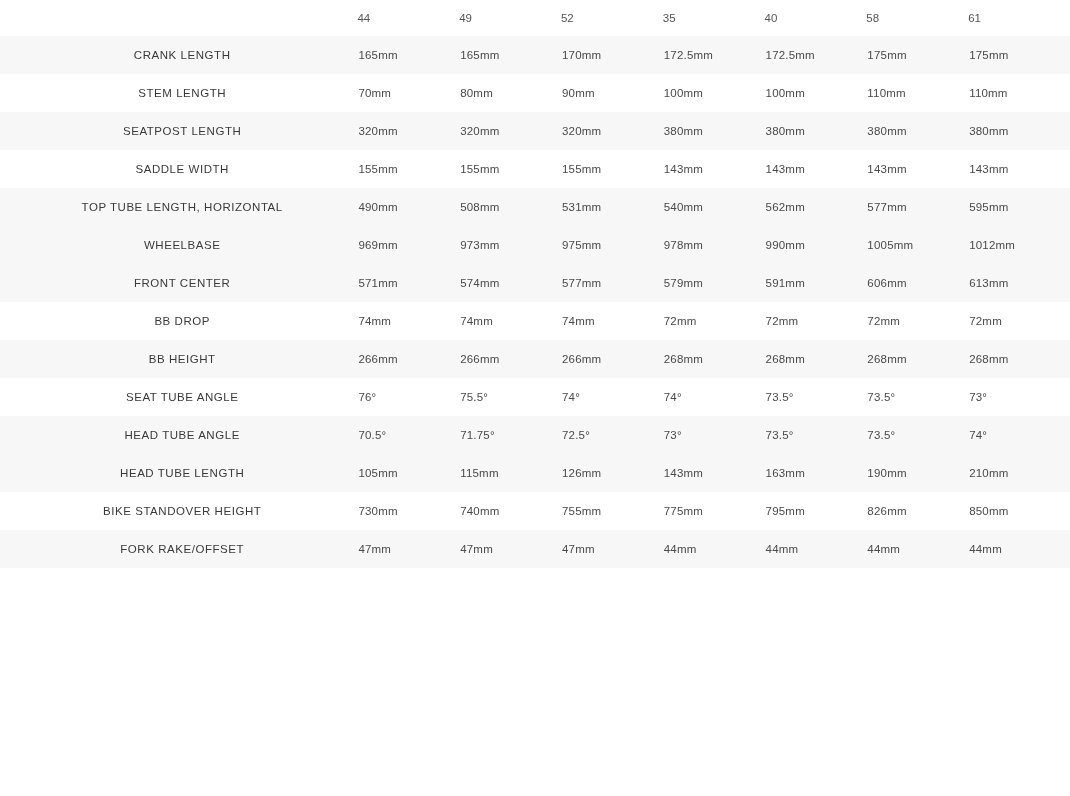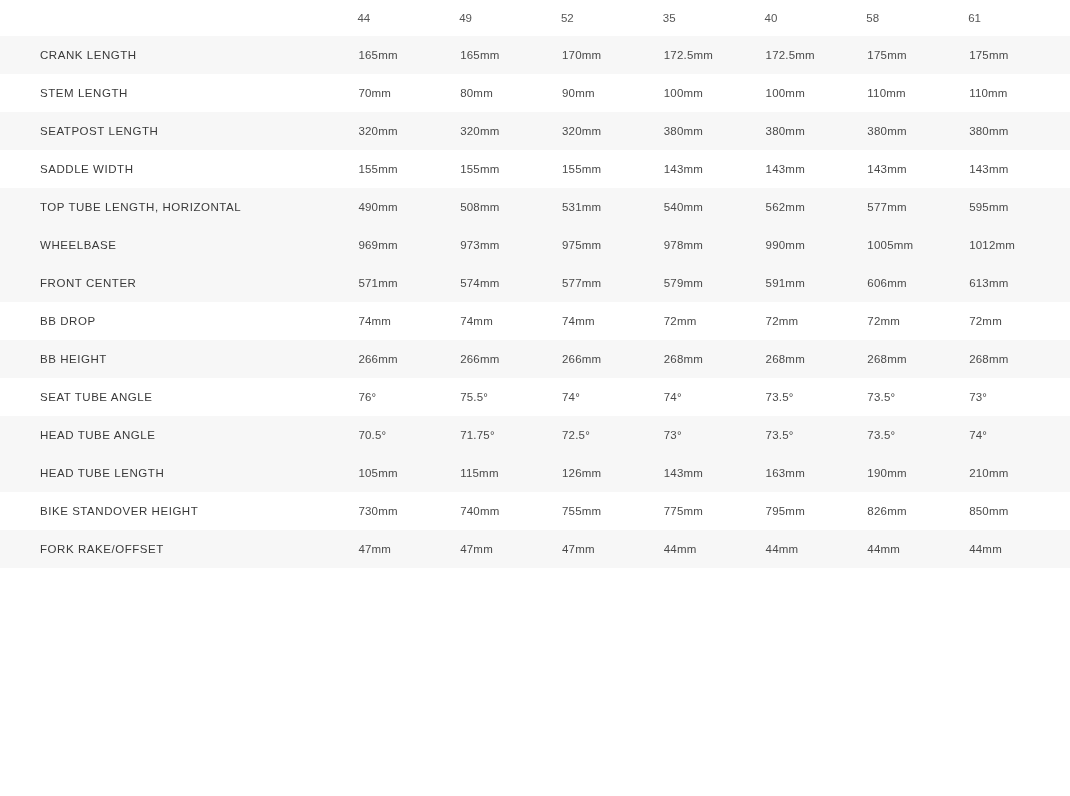--- a/index.html
+++ b/index.html
@@ -42,25 +42,26 @@
     background: #ffffff;
   }
   .geo-table tbody td {
     height: 36px;
     font-size: 11.5px;
     color: #444444;
     vertical-align: middle;
     border: none;
   }
   .geo-table tbody td.row-label {
-    padding-left: 40px;
+    padding-left: 8px;
     letter-spacing: 0.55px;
     text-transform: uppercase;
     color: #3a3a3a;
     white-space: nowrap;
+    text-align: center;
   }
   .geo-table tbody td.value {
     color: #4a4a4a;
     letter-spacing: 0.2px;
   }
 </style>
 </head>
 <body>
 
 <table class="geo-table">

